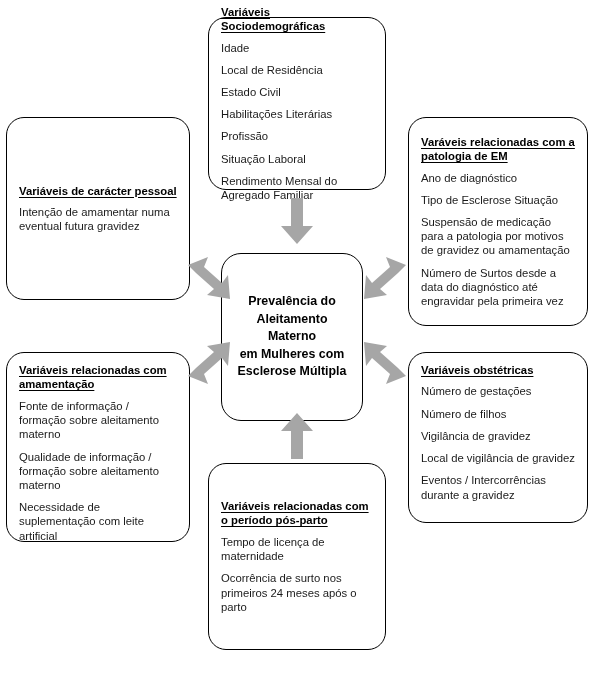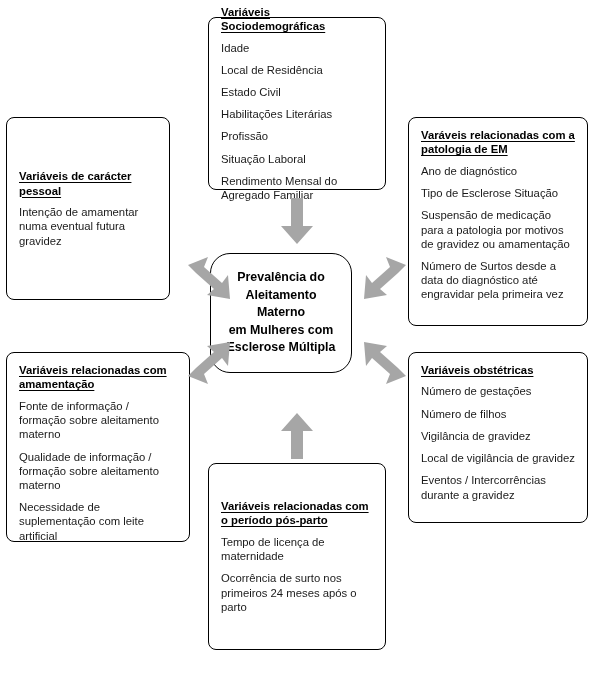--- a/index.html
+++ b/index.html
@@ -14,21 +14,21 @@
     position: relative;
     width: 592px;
     height: 682px;
     background: #ffffff;
     overflow: hidden;
   }
   .box {
     position: absolute;
     box-sizing: border-box;
     border: 1.6px solid #000000;
-    border-radius: 8px;
+    border-radius: 18px;
     background: #ffffff;
     padding: 10px 12px;
     display: flex;
     flex-direction: column;
     justify-content: center;
   }
   .box-title {
     font-size: 11.3px;
     font-weight: bold;
     color: #000000;
@@ -87,28 +87,28 @@
       <div class="item">Idade</div>
       <div class="item">Local de Residência</div>
       <div class="item">Estado Civil</div>
       <div class="item">Habilitações Literárias</div>
       <div class="item">Profissão</div>
       <div class="item">Situação Laboral</div>
       <div class="item">Rendimento Mensal do Agregado Familiar</div>
     </div>
   </div>
 
-  <div class="box" style="left:6px; top:117px; width:164px; height:183px; justify-content:center;">
+  <div class="box" style="left:6px; top:117px; width:184px; height:183px; justify-content:center;">
     <div class="box-title">Variáveis de carácter pessoal</div>
     <div class="box-items">
       <div class="item">Intenção de amamentar numa eventual futura gravidez</div>
     </div>
   </div>
 
-  <div class="box" style="left:408px; top:117px; width:180px; height:209px; justify-content:flex-start;">
+  <div class="box" style="left:408px; top:117px; width:180px; height:209px; justify-content:center;">
     <div class="box-title">Varáveis relacionadas com a patologia de EM</div>
     <div class="box-items">
       <div class="item">Ano de diagnóstico</div>
       <div class="item">Tipo de Esclerose Situação</div>
       <div class="item">Suspensão de medicação para a patologia por motivos de gravidez ou amamentação</div>
       <div class="item">Número de Surtos desde a data do diagnóstico até engravidar pela primeira vez</div>
     </div>
   </div>
 
   <div class="box" style="left:6px; top:352px; width:184px; height:190px; justify-content:flex-start;">
@@ -132,21 +132,21 @@
   </div>
 
   <div class="box" style="left:208px; top:463px; width:178px; height:187px; justify-content:center;">
     <div class="box-title">Variáveis relacionadas com o período pós-parto</div>
     <div class="box-items">
       <div class="item">Tempo de licença de maternidade</div>
       <div class="item">Ocorrência de surto nos primeiros 24 meses após o parto</div>
     </div>
   </div>
 
-  <div class="center-box" style="left:210px; top:253px; width:142px; height:120px;">
+  <div class="center-box" style="left:221px; top:253px; width:142px; height:168px;">
     <div class="center-text">Prevalência do
 Aleitamento Materno
 em Mulheres com
 Esclerose Múltipla</div>
   </div>
 
   <div class="arrow" style="left:281px; top:198px; width:32px; height:48px;">
     <svg width="32" height="48" viewBox="0 0 32 48" aria-hidden="true">
       <polygon points="10,0 22,0 22,28 32,28 16,46 0,28 10,28" fill="#a6a6a6"></polygon>
     </svg>

